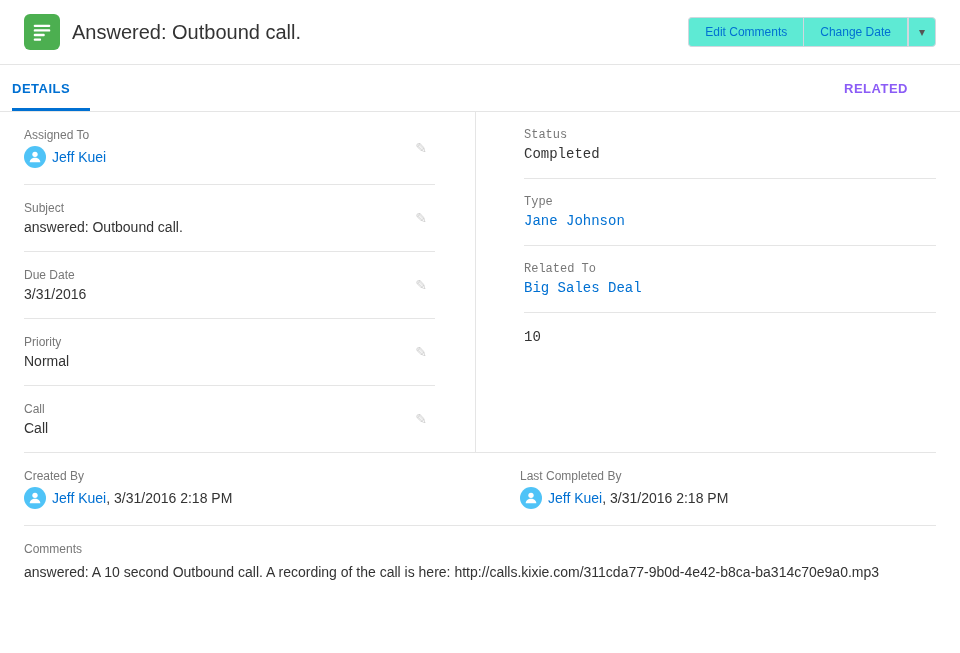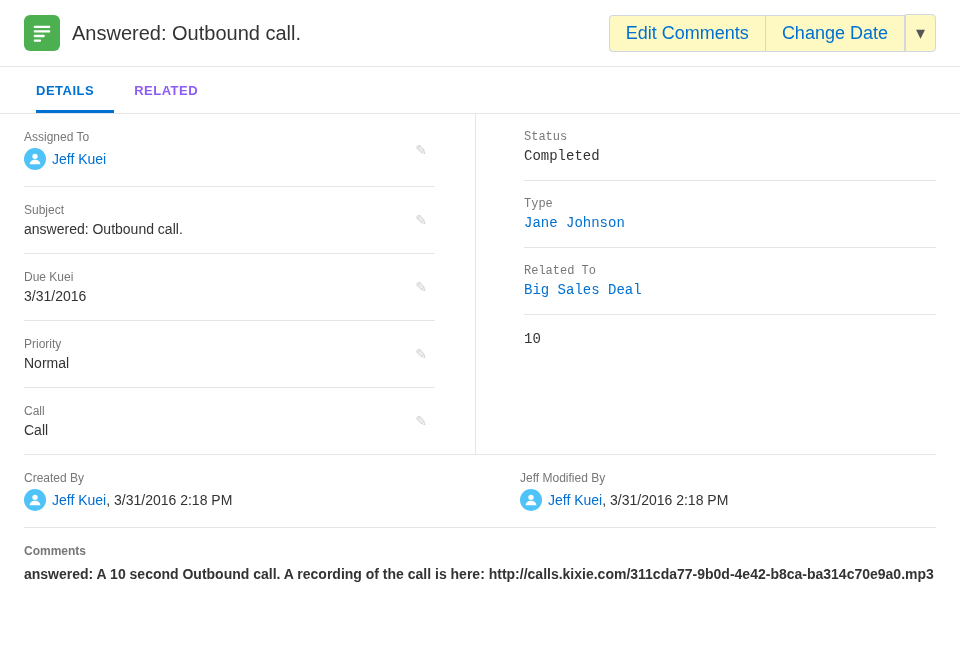--- a/index.html
+++ b/index.html
@@ -42,43 +42,44 @@
       font-weight: 400;
       color: #333;
     }
     .header-actions {
       display: flex;
       align-items: center;
       gap: 0;
     }
     .btn {
       border: 1px solid #d0d7de;
-      background: #fef9c3;
+      background: #5eead4;
       color: #0070d2;
       padding: 7px 16px;
-      font-size: 18px;
+      font-size: 12px;
       cursor: pointer;
     }
     .btn:first-child {
       border-right: none;
       border-radius: 4px 0 0 4px;
     }
     .btn-dropdown {
       border-radius: 0 4px 4px 0;
       padding: 7px 10px;
       border-left: 1px solid #d0d7de;
       color: #555;
     }
 
     
     .tabs {
       display: flex;
       border-bottom: 1px solid #e5e5e5;
-      padding: 0 36px;
+      padding: 0 12px;
       margin-top: 4px;
+      justify-content: space-between;
     }
     .tab {
       padding: 12px 20px 12px 0;
       margin-right: 20px;
       font-size: 13px;
       font-weight: 600;
       color: #8b5cf6;
       cursor: pointer;
       letter-spacing: 0.5px;
       text-transform: uppercase;
@@ -174,21 +175,20 @@
     }
     .footer-field:last-child {
       padding-left: 40px;
       padding-right: 0;
     }
 
     
     .comments-section {
       border-top: 1px solid #e5e5e5;
       padding: 16px 0;
-      font-weight: bold;
     }
     .comments-label {
       font-size: 12px;
       color: #777;
       margin-bottom: 6px;
     }
     .comments-text {
       font-size: 14px;
       color: #333;
       line-height: 1.5;
@@ -240,21 +240,21 @@
         <span class="field-edit-icon">✎</span>
       </div>
 
       <div class="field">
         <div class="field-label">Subject</div>
         <div class="field-value">answered: Outbound call.</div>
         <span class="field-edit-icon">✎</span>
       </div>
 
       <div class="field">
-        <div class="field-label">Due Kuei</div>
+        <div class="field-label">Due Date</div>
         <div class="field-value">3/31/2016</div>
         <span class="field-edit-icon">✎</span>
       </div>
 
       <div class="field">
         <div class="field-label">Priority</div>
         <div class="field-value">Normal</div>
         <span class="field-edit-icon">✎</span>
       </div>
 
@@ -298,21 +298,21 @@
         <div class="avatar">
           <svg viewBox="0 0 24 24">
               <circle cx="12" cy="8" r="4"></circle>
               <path d="M4 20c0-4 3.6-7 8-7s8 3 8 7"></path>
             </svg>
         </div>
         <span class="field-value"><span style="color:#0070d2;cursor:pointer">Jeff Kuei</span><span>, 3/31/2016 2:18 PM</span></span>
       </div>
     </div>
     <div class="footer-field">
-      <div class="field-label">Jeff Modified By</div>
+      <div class="field-label">Last Completed By</div>
       <div class="user-row">
         <div class="avatar">
           <svg viewBox="0 0 24 24">
               <circle cx="12" cy="8" r="4"></circle>
               <path d="M4 20c0-4 3.6-7 8-7s8 3 8 7"></path>
             </svg>
         </div>
         <span class="field-value"><span style="color:#0070d2;cursor:pointer">Jeff Kuei</span><span>, 3/31/2016 2:18 PM</span></span>
       </div>
     </div>

